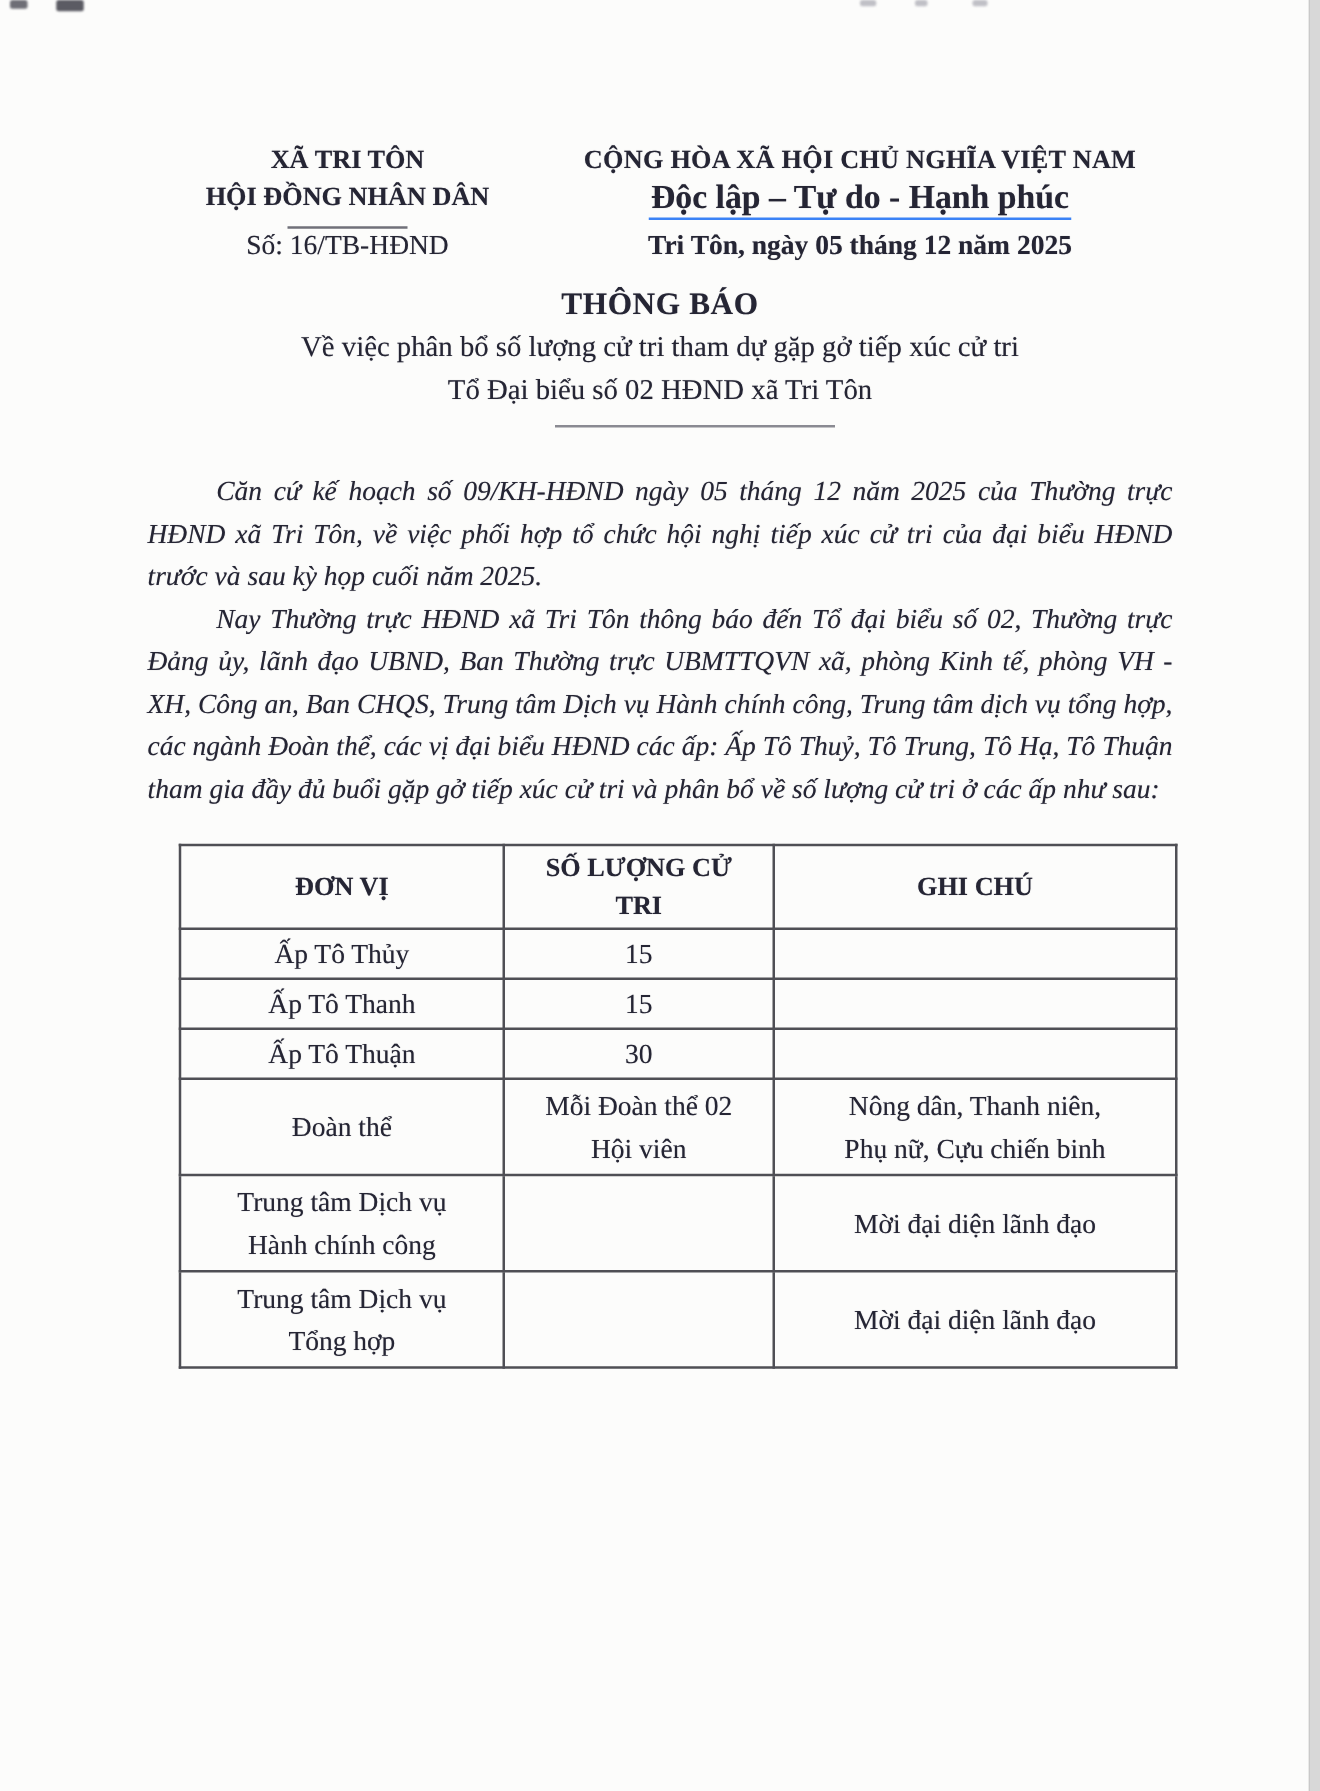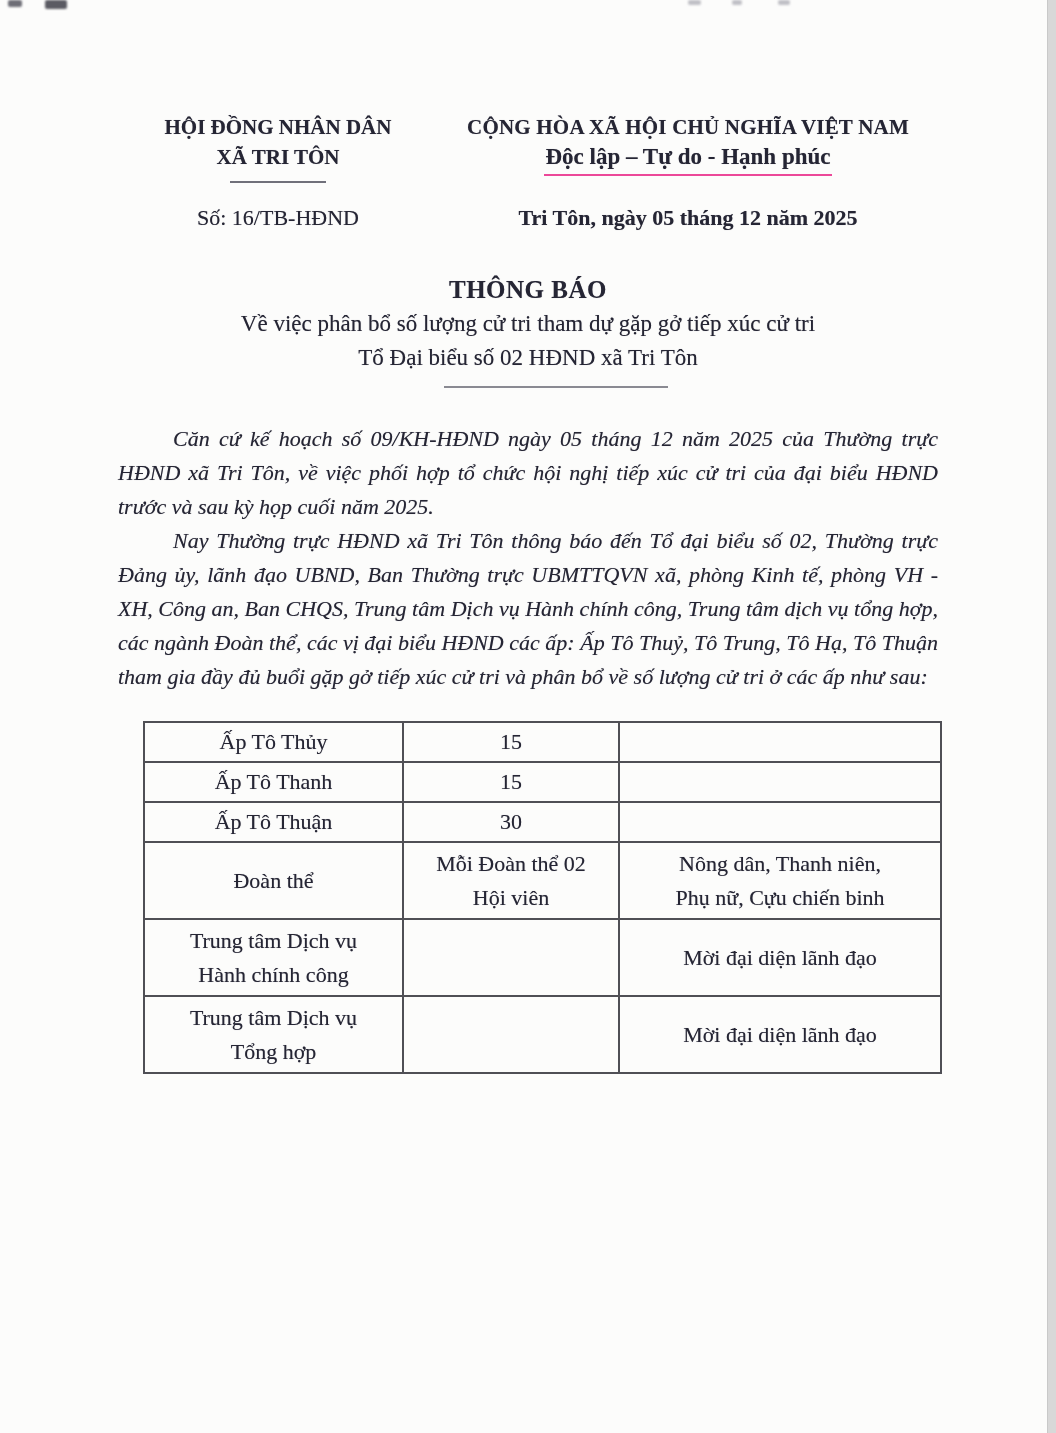--- a/index.html
+++ b/index.html
@@ -35,29 +35,29 @@
   }
 
   
   .hdr-row{display:flex;flex-direction:row;}
   .hdr-left{width:320px;text-align:center;}
   .hdr-right{width:500px;text-align:center;}
   .org-line{font-weight:bold;font-size:21px;line-height:30px;}
   .short-rule{width:96px;height:0;border-bottom:2px solid #70707a;margin:9px auto 0 auto;}
   .nat-line1{font-weight:bold;font-size:21px;line-height:30px;letter-spacing:.2px;}
   .motto{
-    display:inline-block;font-weight:bold;font-size:23px;line-height:30px;
-    border-bottom:2px solid #ec4899;padding:0 2px 2px 2px;
+    display:inline-block;font-weight:bold;font-size:27px;line-height:30px;
+    border-bottom:2px solid #3b82f6;padding:0 2px 2px 2px;
   }
-  .hdr-row2{display:flex;margin-top:22px;}
+  .hdr-row2{display:flex;}
   .doc-number{font-size:22px;}
   .date-line{font-size:22px;font-weight:bold;}
 
   
-  .title-block{margin-top:42px;text-align:center;}
+  .title-block{margin-top:18px;text-align:center;}
   .title-main{font-weight:bold;font-size:25px;line-height:34px;letter-spacing:.5px;}
   .title-sub{font-weight:normal;font-size:23px;line-height:34px;}
   .title-rule{width:224px;height:0;border-bottom:2px solid #8a8a92;margin:11px auto 0 auto;transform:translateX(28px);}
 
   
   .body-text{margin-top:34px;font-style:italic;}
   .body-text p{
     margin:0;font-size:22px;line-height:34px;
     text-align:justify;text-indent:55px;
   }
@@ -93,22 +93,22 @@
   <div class="artifact a2"></div>
   <div class="artifact a3"></div>
   <div class="artifact a4"></div>
   <div class="artifact a5"></div>
   <div class="scroll-strip"></div>
 
   <div class="content ink">
 
     <div class="hdr-row">
       <div class="hdr-left">
+        <div class="org-line">XÃ TRI TÔN</div>
         <div class="org-line">HỘI ĐỒNG NHÂN DÂN</div>
-        <div class="org-line">XÃ TRI TÔN</div>
         <div class="short-rule"></div>
       </div>
       <div class="hdr-right">
         <div class="nat-line1">CỘNG HÒA XÃ HỘI CHỦ NGHĨA VIỆT NAM</div>
         <div><span class="motto">Độc lập – Tự do - Hạnh phúc</span></div>
       </div>
     </div>
 
     <div class="hdr-row hdr-row2">
       <div class="hdr-left">
@@ -131,20 +131,26 @@
       <p>Nay Thường trực HĐND xã Tri Tôn thông báo đến Tổ đại biểu số 02, Thường trực Đảng ủy, lãnh đạo UBND, Ban Thường trực UBMTTQVN xã, phòng Kinh tế, phòng VH - XH, Công an, Ban CHQS, Trung tâm Dịch vụ Hành chính công, Trung tâm dịch vụ tổng hợp, các ngành Đoàn thể, các vị đại biểu HĐND các ấp: Ấp Tô Thuỷ, Tô Trung, Tô Hạ, Tô Thuận tham gia đầy đủ buổi gặp gở tiếp xúc cử tri và phân bổ về số lượng cử tri ở các ấp như sau:</p>
     </div>
 
     <table class="alloc">
       <colgroup>
         <col style="width:259px">
         <col style="width:216px">
         <col style="width:322px">
       </colgroup>
       <tbody>
+        <tr class="row-h">
+          <th>ĐƠN VỊ</th>
+          <th>SỐ LƯỢNG CỬ
+TRI</th>
+          <th>GHI CHÚ</th>
+        </tr>
         <tr class="row-sm">
           <td>Ấp Tô Thủy</td>
           <td>15</td>
           <td></td>
         </tr>
         <tr class="row-sm">
           <td>Ấp Tô Thanh</td>
           <td>15</td>
           <td></td>
         </tr>

